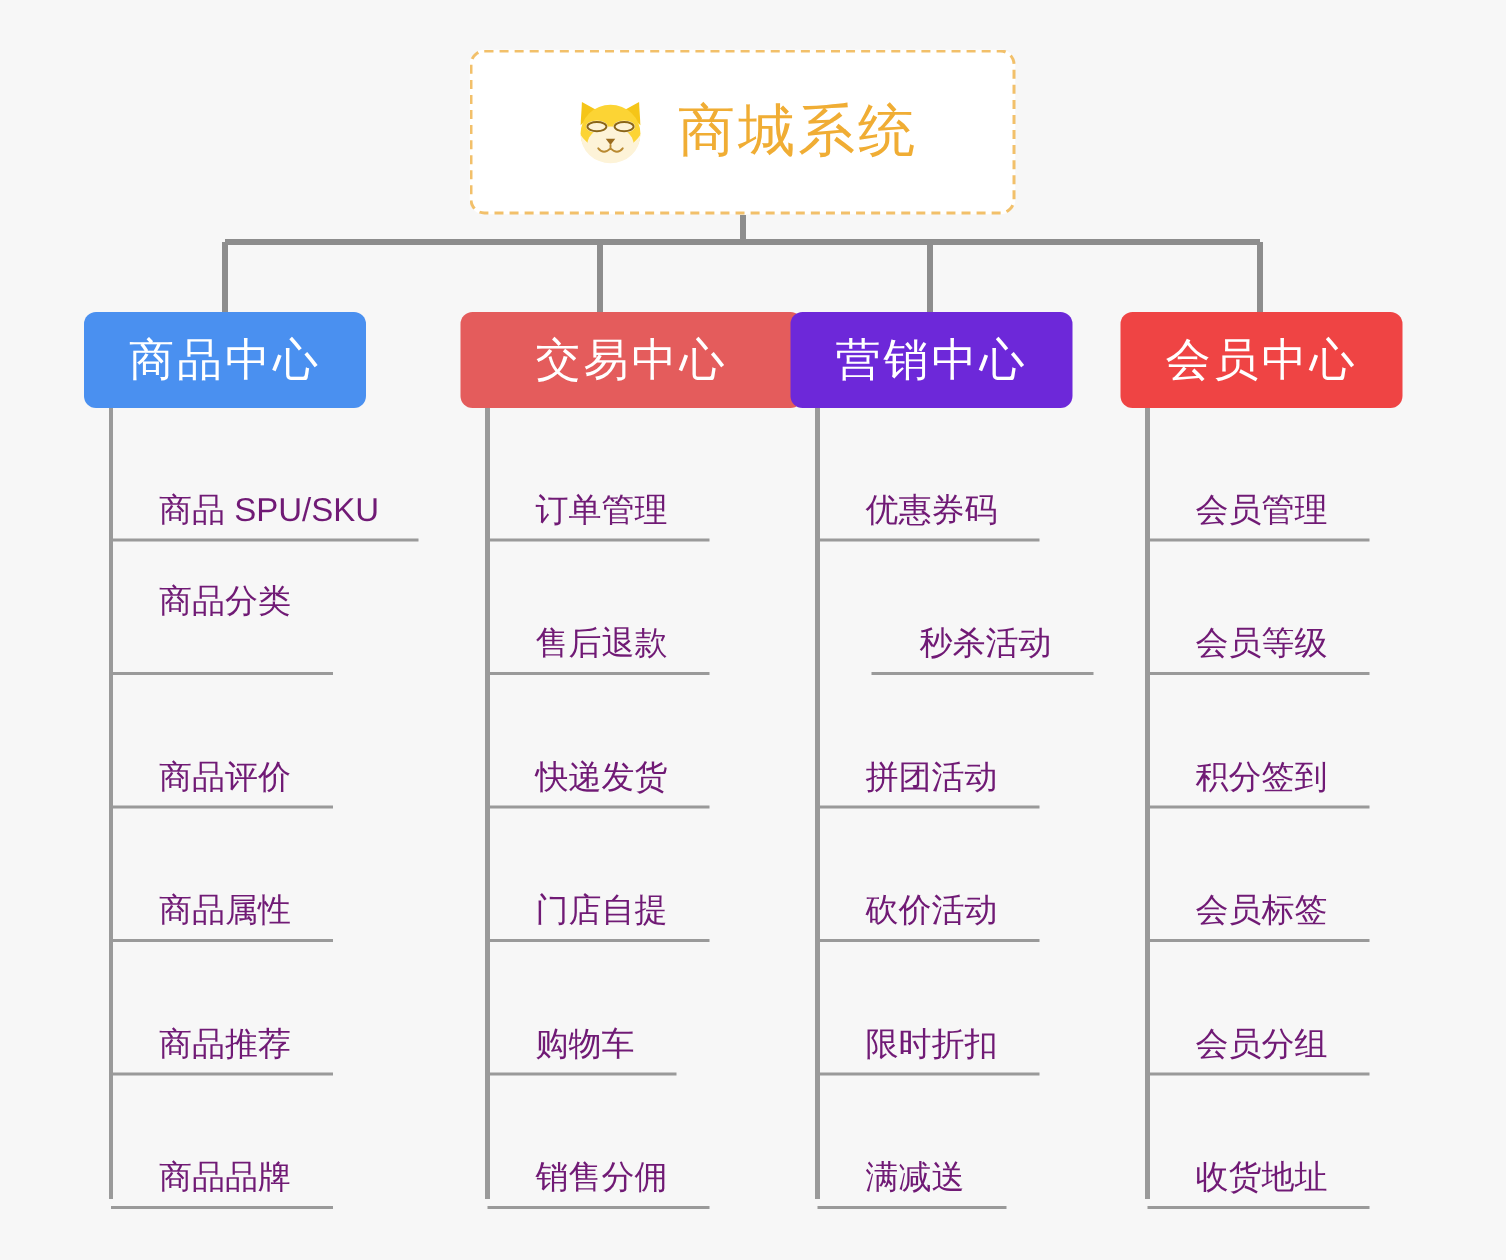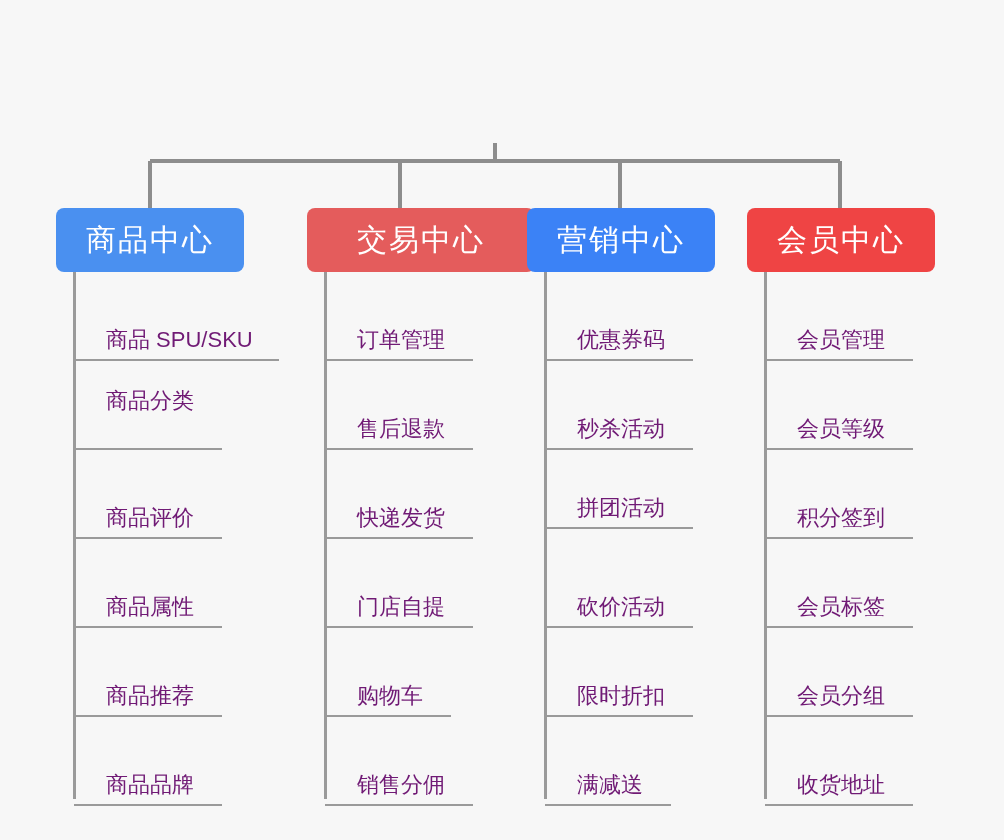--- a/index.html
+++ b/index.html
@@ -104,20 +104,42 @@
     font-size: 22px;
     line-height: 1.2;
     color: #701a75;
   }
 </style>
 </head>
 <body>
 
 <div id="mindmap">
 
+  <div class="root-card">
+    <svg class="root-emoji" viewBox="0 0 64 64">
+
+      <path d="M11 10 L10 27 L22 16 Z" fill="#f5c518"></path>
+      <path d="M53 10 L54 27 L42 16 Z" fill="#f5c518"></path>
+
+      <ellipse cx="32" cy="33" rx="22" ry="21" fill="#fcd434"></ellipse>
+
+      <path d="M10 34 a22 21 0 0 0 44 0 a26 26 0 0 1 -44 0 Z" fill="#fdf3d8"></path>
+      <ellipse cx="32" cy="41" rx="17" ry="13" fill="#fdf3d8"></ellipse>
+
+      <ellipse cx="22" cy="28" rx="8" ry="4.5" fill="#fdf3d8"></ellipse>
+      <ellipse cx="42" cy="28" rx="8" ry="4.5" fill="#fdf3d8"></ellipse>
+      <ellipse cx="22" cy="28" rx="7" ry="3.4" fill="none" stroke="#8a6518" stroke-width="1.4"></ellipse>
+      <ellipse cx="42" cy="28" rx="7" ry="3.4" fill="none" stroke="#8a6518" stroke-width="1.4"></ellipse>
+
+      <path d="M28.5 37 L35.5 37 L32 41.5 Z" fill="#9a6b1e"></path>
+
+      <path d="M32 41.5 L32 44 M32 44 q-5 5 -9 0 M32 44 q5 5 9 0" fill="none" stroke="#b98a32" stroke-width="1.4" stroke-linecap="round"></path>
+    </svg>
+    <span class="root-title">商城系统</span>
+  </div>
 
   <svg class="connectors">
     <g stroke="#8d8d8d" stroke-width="4" fill="none" shape-rendering="crispEdges">
 
       <line x1="495" y1="143" x2="495" y2="161"></line>
 
       <line x1="150" y1="161" x2="840" y2="161"></line>
 
       <line x1="150" y1="161" x2="150" y2="208"></line>
       <line x1="400" y1="161" x2="400" y2="208"></line>
@@ -179,31 +201,31 @@
       <div class="leaf" style="top:356px;width:126px;">
           <span class="leaf-label">购物车</span>
         </div>
       <div class="leaf" style="top:445px;width:148px;">
           <span class="leaf-label">销售分佣</span>
         </div>
     </div>
   </div>
 
   <div class="column" style="left:527px;">
-    <div class="cat-box" style="width:188px;background:#3b82f6;">
+    <div class="cat-box" style="width:188px;background:#6d28d9;">
       <span>营销中心</span>
     </div>
     <div class="leaf-list">
       <div class="leaf" style="top:0px;width:148px;">
           <span class="leaf-label">优惠券码</span>
         </div>
-      <div class="leaf" style="top:89px;width:148px;">
+      <div class="leaf" style="top:89px;width:148px;margin-left:36px;">
           <span class="leaf-label">秒杀活动</span>
         </div>
-      <div class="leaf" style="top:168px;width:148px;">
+      <div class="leaf" style="top:178px;width:148px;">
           <span class="leaf-label">拼团活动</span>
         </div>
       <div class="leaf" style="top:267px;width:148px;">
           <span class="leaf-label">砍价活动</span>
         </div>
       <div class="leaf" style="top:356px;width:148px;">
           <span class="leaf-label">限时折扣</span>
         </div>
       <div class="leaf" style="top:445px;width:126px;">
           <span class="leaf-label">满减送</span>

